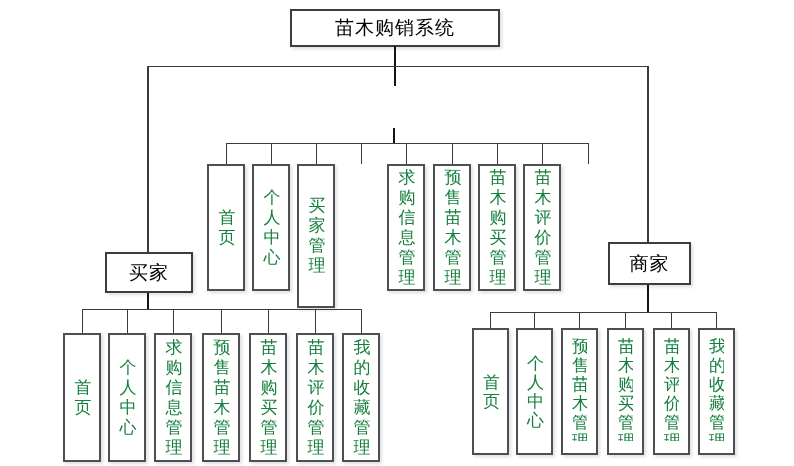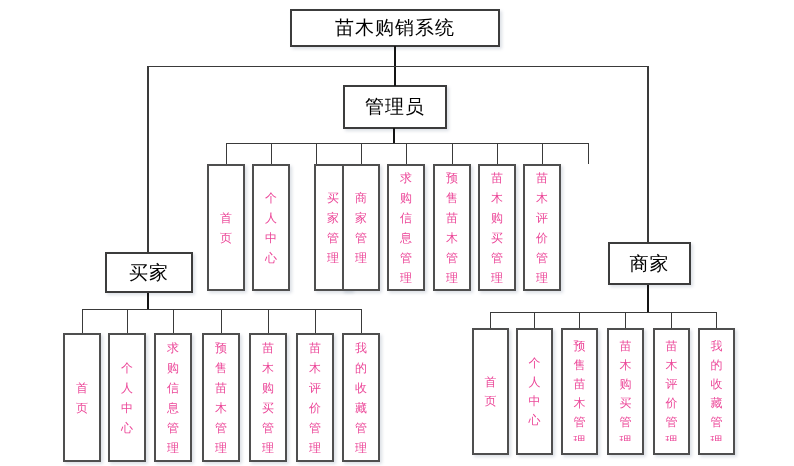--- a/index.html
+++ b/index.html
@@ -3,60 +3,54 @@
 <meta charset="utf-8">
 <style>
   html,body{margin:0;padding:0;background:#fff;}
   #canvas{position:relative;width:794px;height:466px;background:#fff;overflow:hidden;
           font-family:"Liberation Serif","DejaVu Serif",serif;}
   .box{position:absolute;box-sizing:border-box;background:#fff;border:2px solid #4f4f4f;
        display:flex;align-items:center;justify-content:center;
        box-shadow:2px 2px 3px rgba(130,145,165,.28);}
   .parent{border-color:#3c3c3c;}
   .htext{font-size:19px;color:#000;letter-spacing:1px;white-space:nowrap;}
-  .vtext{display:block;width:15px;font-size:12px;line-height:20px;color:#ec4899;
+  .vtext{display:block;width:15px;font-size:17px;line-height:20px;color:#15803d;
          text-align:center;word-break:break-all;}
   .mrow .vtext{line-height:19px;}
   .clip{align-items:flex-start;}
   .clip .vtext{margin-top:7px;height:104px;overflow:hidden;}
   .ln{position:absolute;background:#3a3a3a;}
   .thick{background:#141414;}
 </style>
 </head>
 <body>
 
 <div id="canvas">
 
   <div class="box parent" style="left:290px;top:9px;width:210px;height:38px">
     <span class="htext">苗木购销系统</span>
   </div>
 
-  <div class="box parent" style="left:343px;top:85px;width:104px;height:44px">
-    <span class="htext">管理员</span>
-  </div>
 
   <div class="box parent" style="left:608px;top:242px;width:83px;height:43px">
     <span class="htext">商家</span>
   </div>
 
   <div class="box parent" style="left:105px;top:252px;width:88px;height:41px">
     <span class="htext">买家</span>
   </div>
 
   <div class="box" style="left:207px;top:164px;width:38px;height:127px">
     <span class="vtext">首页</span>
     </div>
   <div class="box" style="left:252px;top:164px;width:38px;height:127px">
     <span class="vtext">个人中心</span>
     </div>
-  <div class="box" style="left:314px;top:164px;width:38px;height:127px">
+  <div class="box" style="left:297px;top:164px;width:38px;height:144px">
     <span class="vtext">买家管理</span>
-    </div>
-  <div class="box" style="left:342px;top:164px;width:38px;height:127px">
-    <span class="vtext">商家管理</span>
     </div>
   <div class="box" style="left:387px;top:164px;width:38px;height:127px">
     <span class="vtext">求购信息管理</span>
     </div>
   <div class="box" style="left:433px;top:164px;width:38px;height:127px">
     <span class="vtext">预售苗木管理</span>
     </div>
   <div class="box" style="left:478px;top:164px;width:38px;height:127px">
     <span class="vtext">苗木购买管理</span>
     </div>

